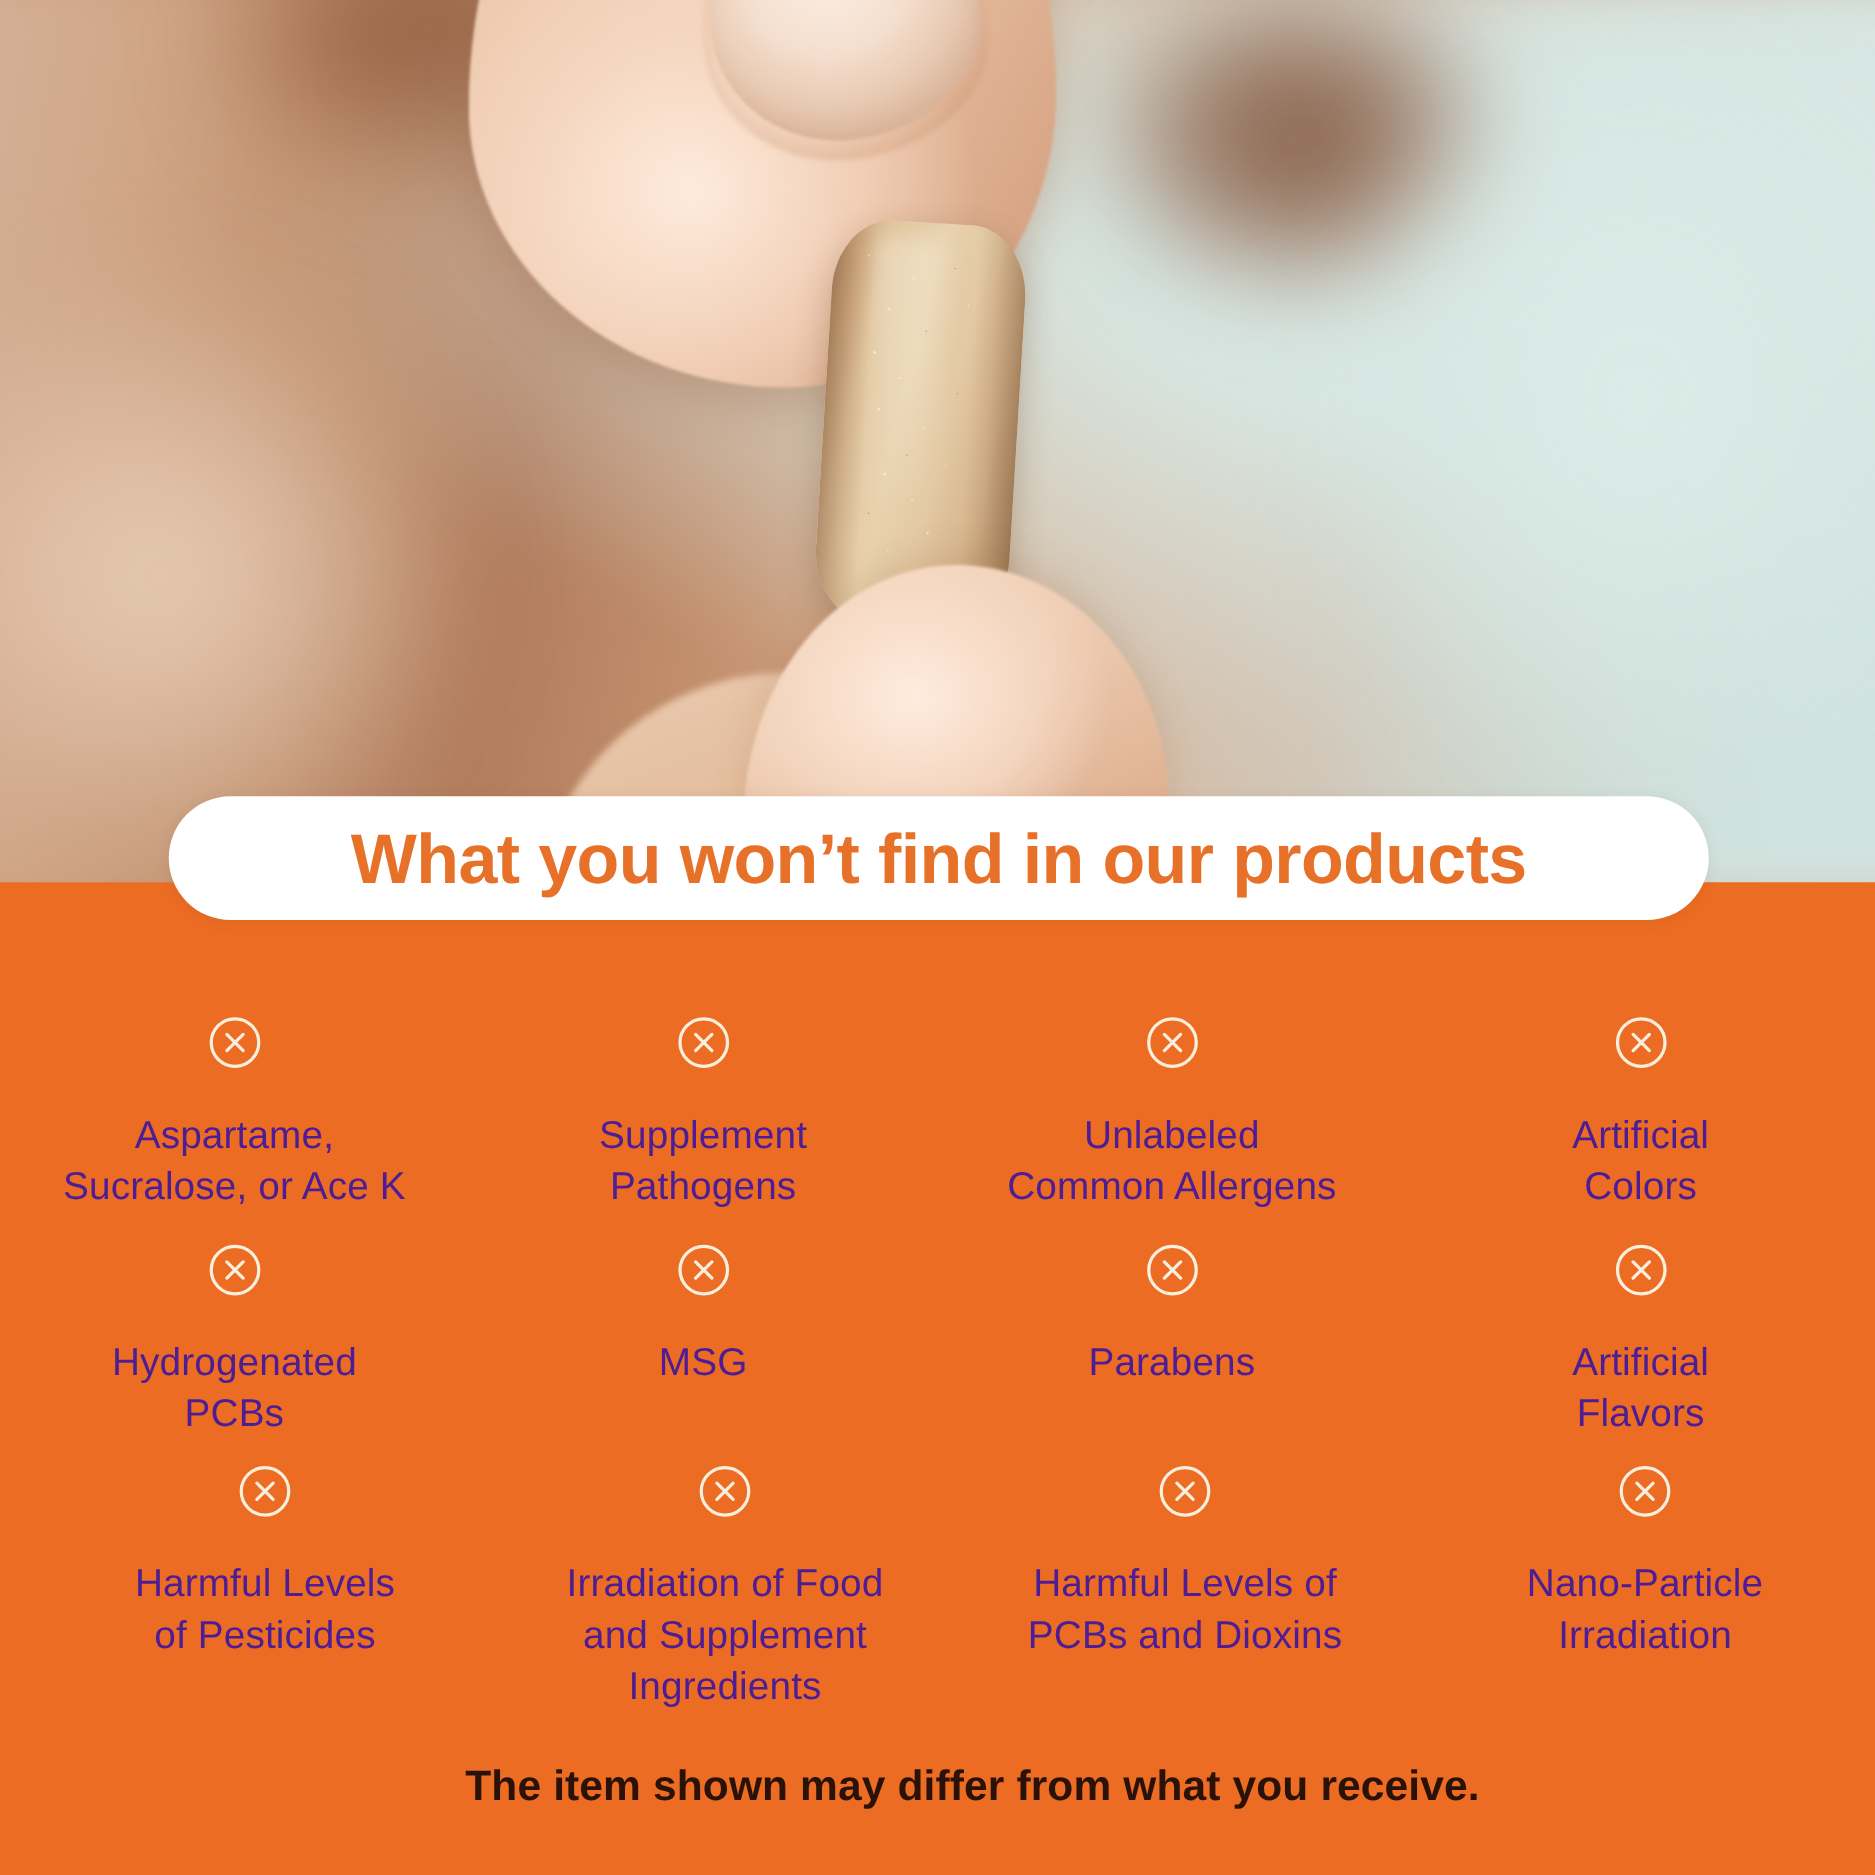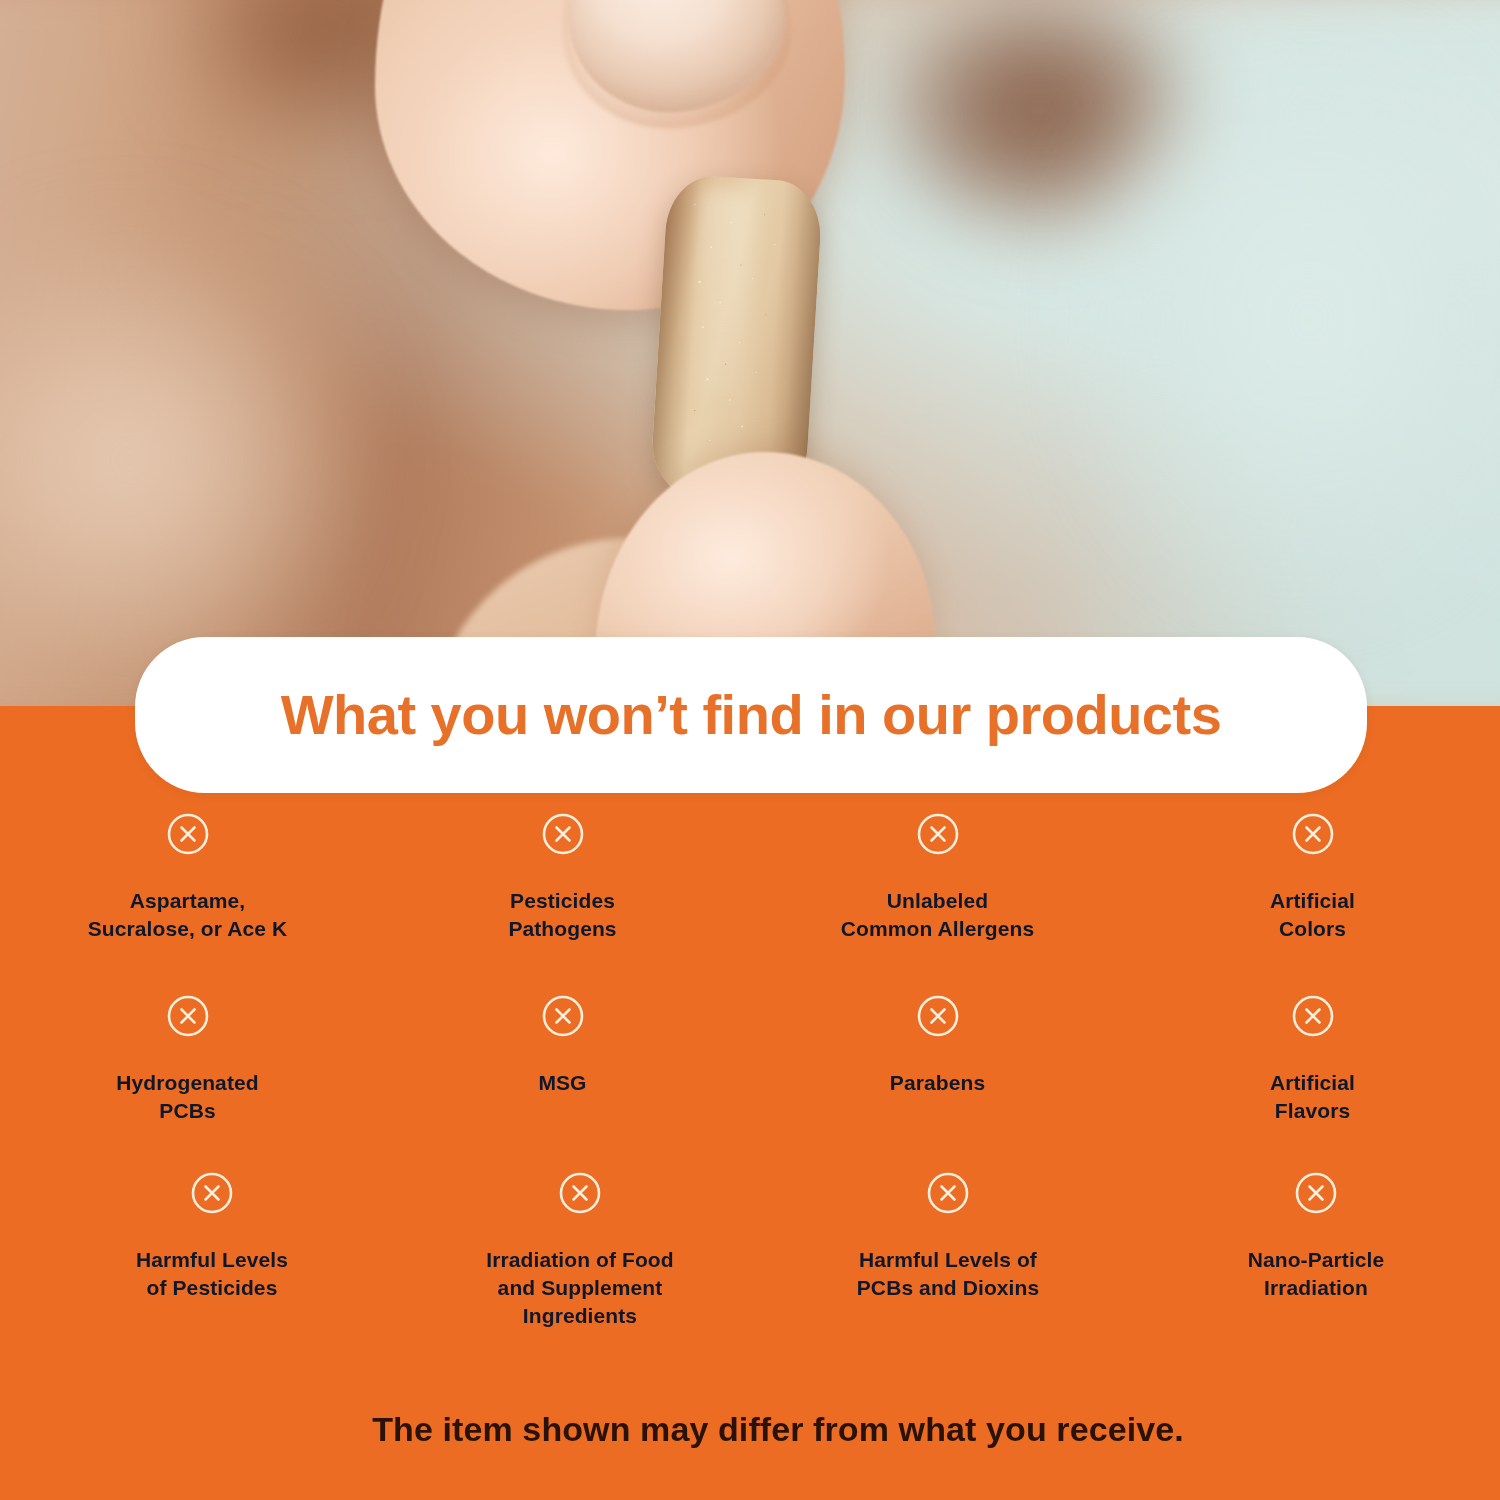--- a/index.html
+++ b/index.html
@@ -199,21 +199,21 @@
     position:absolute;
     left:0; top:706px;
     width:1500px; height:794px;
     background:#EC6C23;
   }
 
   
   .header-pill {
     position:absolute;
     left:135px; top:637px;
-    width:1232px; height:156px;
+    width:1232px; height:99px;
     background:#FFFFFF;
     border-radius:70px;
     display:flex;
     align-items:center;
     justify-content:center;
     box-shadow:0 2px 10px rgba(120,70,30,0.10);
     z-index:5;
   }
   .header-title {
     font-family:"Liberation Sans", sans-serif;
@@ -252,23 +252,23 @@
 
   .x-icon {
     width:44px; height:44px;
     display:block;
     margin-bottom:31px;
   }
   .x-icon svg { display:block; width:44px; height:44px; }
 
   .cell-label {
     font-family:"Liberation Sans", sans-serif;
-    font-size:21px;
-    font-weight:700;
-    color:#0f172a;
+    font-size:31px;
+    font-weight:400;
+    color:#4c1d95;
     line-height:1.33;
     letter-spacing:0.1px;
     white-space:pre-line;
   }
 
   
   .footer-note {
     position:absolute;
     left:0; top:1410px;
     width:1500px;
@@ -327,21 +327,21 @@
         <span class="cell-label">Aspartame,
 Sucralose, or Ace K</span>
       </div>
       <div class="cell">
         <span class="x-icon">
           <svg viewBox="0 0 44 44" aria-hidden="true">
               <circle cx="22" cy="22" r="19" fill="none" stroke="#FAEEDC" stroke-width="2.6"></circle>
               <path d="M15.5 15.5 L28.5 28.5 M28.5 15.5 L15.5 28.5" stroke="#FAEEDC" stroke-width="2.6" stroke-linecap="round"></path>
             </svg>
         </span>
-        <span class="cell-label">Pesticides
+        <span class="cell-label">Supplement
 Pathogens</span>
       </div>
       <div class="cell">
         <span class="x-icon">
           <svg viewBox="0 0 44 44" aria-hidden="true">
               <circle cx="22" cy="22" r="19" fill="none" stroke="#FAEEDC" stroke-width="2.6"></circle>
               <path d="M15.5 15.5 L28.5 28.5 M28.5 15.5 L15.5 28.5" stroke="#FAEEDC" stroke-width="2.6" stroke-linecap="round"></path>
             </svg>
         </span>
         <span class="cell-label">Unlabeled

